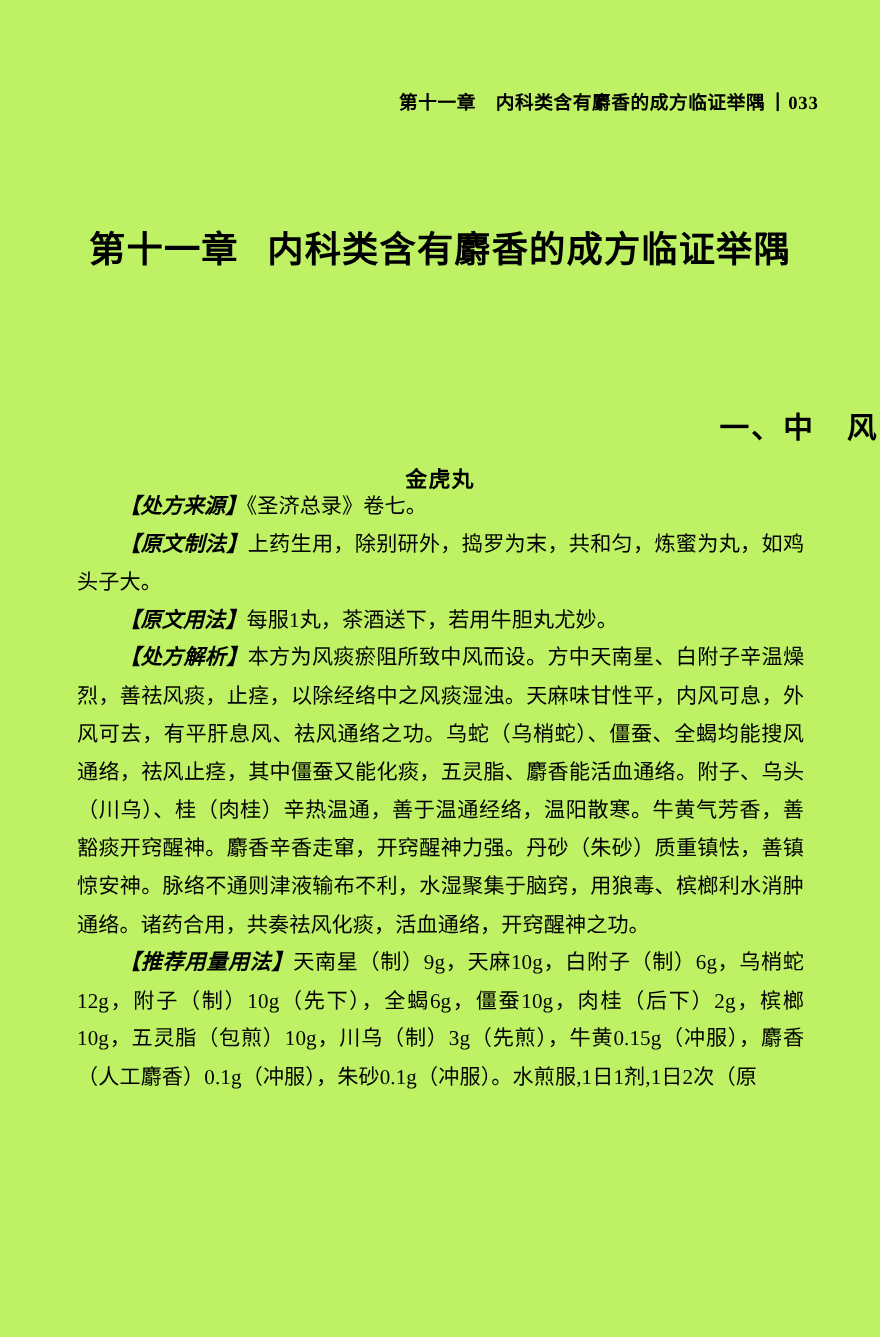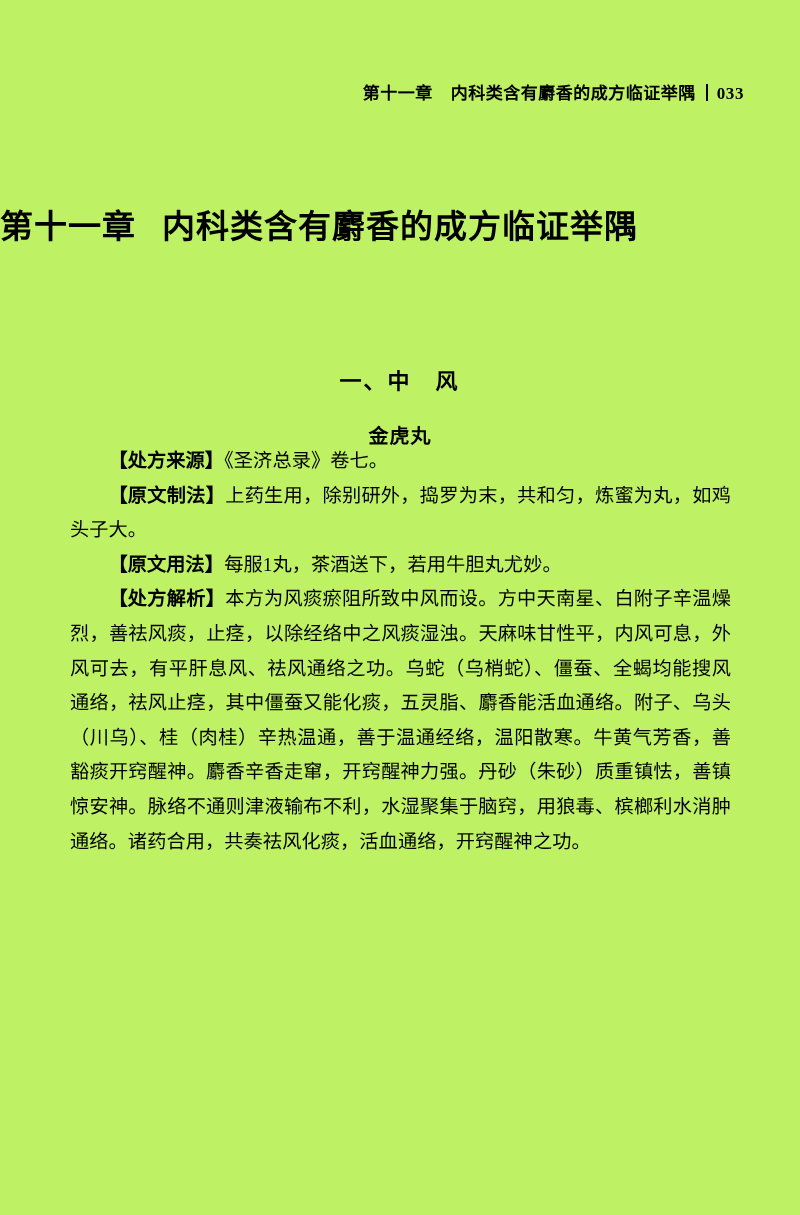--- a/index.html
+++ b/index.html
@@ -60,36 +60,36 @@
     letter-spacing: 0.6px;
     margin-top: 32px;
   }
 
   
   .chapter-title {
     position: absolute;
     top: 178px;
     left: 0;
     width: 800px;
-    text-align: left;
+    text-align: center;
     font-size: 33px;
     font-weight: 700;
     letter-spacing: 1px;
     white-space: nowrap;
   }
   .chapter-title .ct-num { margin-right: 26px; }
 
   
   .section-heading {
     position: absolute;
     top: 345px;
     left: 0;
     width: 799px;
-    text-align: center;
-    font-size: 22px;
+    text-align: right;
+    font-size: 27px;
     font-weight: 700;
     letter-spacing: 2px;
   }
 
   .formula-name {
     position: absolute;
     top: 400px;
     left: 0;
     width: 800px;
     text-align: center;
@@ -112,20 +112,21 @@
     text-justify: inter-ideograph;
     text-indent: 2em;
     margin: 0;
     letter-spacing: 0.1px;
   }
   .para.last-flush {
     text-align: justify;
   }
   .label {
     font-weight: 700;
+    font-style: italic;
   }
   .emph-underline {
     text-underline-offset: 2px;
     text-decoration-thickness: 1px;
   }
 </style>
 </head>
 <body>
 
 <div class="page">
@@ -150,15 +151,16 @@
     <p class="para"><span class="label">【处方来源】</span><span>《圣济总录》卷七。</span></p>
 
 
     <p class="para"><span class="label">【原文制法】</span><span>上药生用，除别研外，捣罗为末，共和匀，炼蜜为丸，如鸡头子大。</span></p>
 
     <p class="para"><span class="label">【原文用法】</span><span>每服1丸，茶酒送下，若用牛胆丸尤妙。</span></p>
 
 
     <p class="para"><span class="label">【处方解析】</span><span>本方为风痰瘀阻所致中风而设。方中天南星、白附子辛温燥烈，善祛风痰，</span><span class="emph-underline">止痉</span><span>，以除经络中之风痰湿浊。天麻味甘性平，内风可息，外风可去，有平肝息风、祛风通络之功。乌蛇（乌梢蛇）、僵蚕、全蝎均能搜风通络，祛风</span><span class="emph-underline">止痉</span><span>，其中僵蚕又能化痰，五灵脂、麝香能活血通络。附子、乌头（川乌）、桂（肉桂）辛热温通，善于温通经络，温阳散寒。牛黄气芳香，善豁痰开窍醒神。麝香辛香走窜，开窍醒神力强。丹砂（朱砂）质重镇怯，善镇惊安神。脉络不通则津液输布不利，水湿聚集于脑窍，用狼毒、槟榔利水消肿通络。诸药合用，共奏祛风化痰，活血通络，开窍醒神之功。</span></p>
 
+    <p class="para last-flush"><span class="label">【推荐用量用法】</span><span>天南星（制）9g，天麻10g，白附子（制）6g，乌梢蛇12g，附子（制）10g（先下），全蝎6g，僵蚕10g，肉桂（后下）2g，槟榔10g，五灵脂（包煎）10g，川乌（制）3g（先煎），牛黄0.15g（冲服），麝香（人工麝香）0.1g（冲服），朱砂0.1g（冲服）。水煎服,1日1剂,1日2次（原</span></p>
 
   </div>
 </div>
 
 </body></html>

